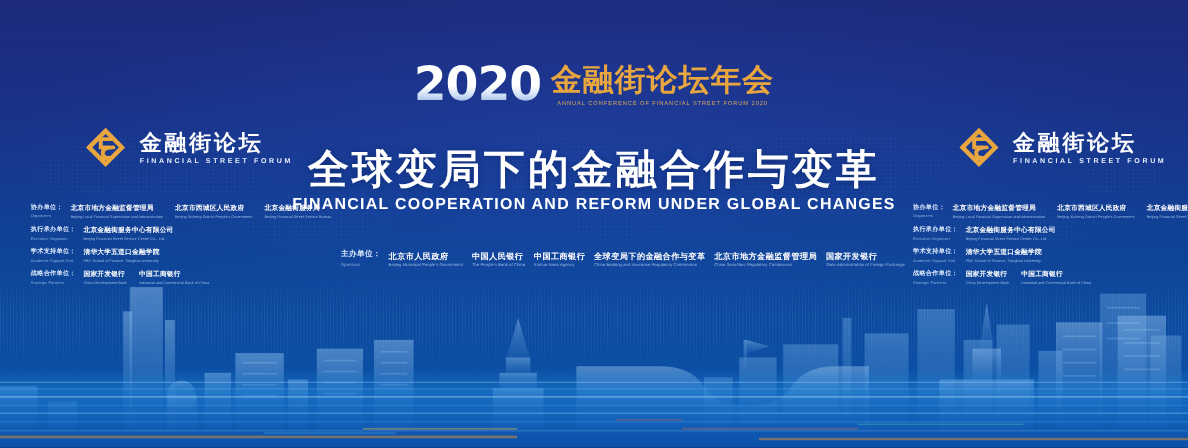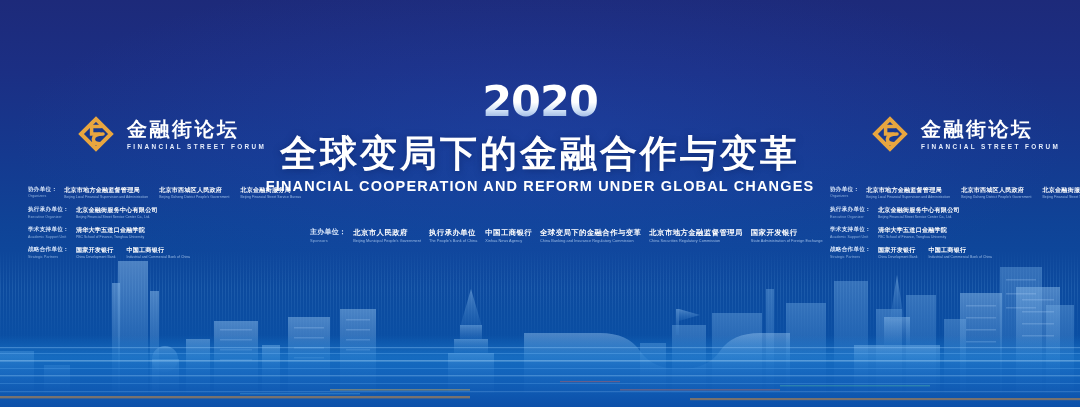--- a/index.html
+++ b/index.html
@@ -50,21 +50,21 @@
   .skyline{position:absolute;left:0;bottom:0;width:1080px;height:160px;pointer-events:none;}
   .roadglow{
     position:absolute;left:0;right:0;bottom:0;height:72px;pointer-events:none;
     background:linear-gradient(180deg,rgba(20,110,200,0) 0%,rgba(30,130,215,.55) 30%,rgba(20,105,195,.75) 55%,rgba(12,80,170,.9) 100%);
   }
   .streaks{position:absolute;left:0;right:0;bottom:0;height:70px;pointer-events:none;}
 
   
   .year-row{
     position:absolute;top:57px;left:0;right:0;display:flex;
-    align-items:flex-end;justify-content:center;gap:9px;margin-top:24px;
+    align-items:flex-end;justify-content:center;gap:9px;
   }
   .year{
     font-size:43px;font-weight:700;letter-spacing:-1px;line-height:.95;
     font-family:"DejaVu Sans","Liberation Sans",sans-serif;
     background:linear-gradient(180deg,#ffffff 0%,#ffffff 52%,#cfe0f6 72%,#7d9ed6 100%);
     -webkit-background-clip:text;background-clip:text;color:transparent;
     -webkit-text-fill-color:transparent;
   }
   .cn-head{
     display:flex;flex-direction:column;align-items:center;padding-bottom:1px;
@@ -230,20 +230,24 @@
       <rect x="330" y="52" width="140" height="1.6" fill="#e0b24a" opacity=".8"></rect>
       <rect x="620" y="52" width="160" height="1.6" fill="#cf6a52" opacity=".7"></rect>
       <rect x="780" y="48" width="150" height="1.4" fill="#62c9a2" opacity=".6"></rect>
       <rect x="240" y="56" width="120" height="1.4" fill="#55b0e8" opacity=".6"></rect>
       <rect x="560" y="44" width="60" height="1.2" fill="#d85a4a" opacity=".75"></rect>
     </g>
   </svg>
 
   <div class="year-row">
     <div class="year">2020</div>
+    <div class="cn-head">
+      <div class="big">金融街论坛年会</div>
+      <div class="small">ANNUAL CONFERENCE OF FINANCIAL STREET FORUM 2020</div>
+    </div>
   </div>
 
   <div class="title-block">
     <div class="title-cn">全球变局下的金融合作与变革</div>
     <div class="title-en">FINANCIAL COOPERATION AND REFORM UNDER GLOBAL CHANGES</div>
   </div>
 
   <div class="logo left">
     <svg class="mark" viewBox="0 0 100 100">
       <g fill="none" stroke="#e9a63f" stroke-width="9" stroke-linecap="square">
@@ -405,21 +409,21 @@
         <div class="slabel">
           <div class="cn">主办单位：</div>
           <div class="en">Sponsors</div>
         </div>
         <div class="sitems">
           <div class="sitem">
             <div class="cn">北京市人民政府</div>
             <div class="en">Beijing Municipal People's Government</div>
           </div>
           <div class="sitem">
-            <div class="cn">执行承办单位</div>
+            <div class="cn">中国人民银行</div>
             <div class="en">The People's Bank of China</div>
           </div>
           <div class="sitem">
             <div class="cn">中国工商银行</div>
             <div class="en">Xinhua News Agency</div>
           </div>
           <div class="sitem">
             <div class="cn">全球变局下的金融合作与变革</div>
             <div class="en">China Banking and Insurance Regulatory Commission</div>
           </div>

